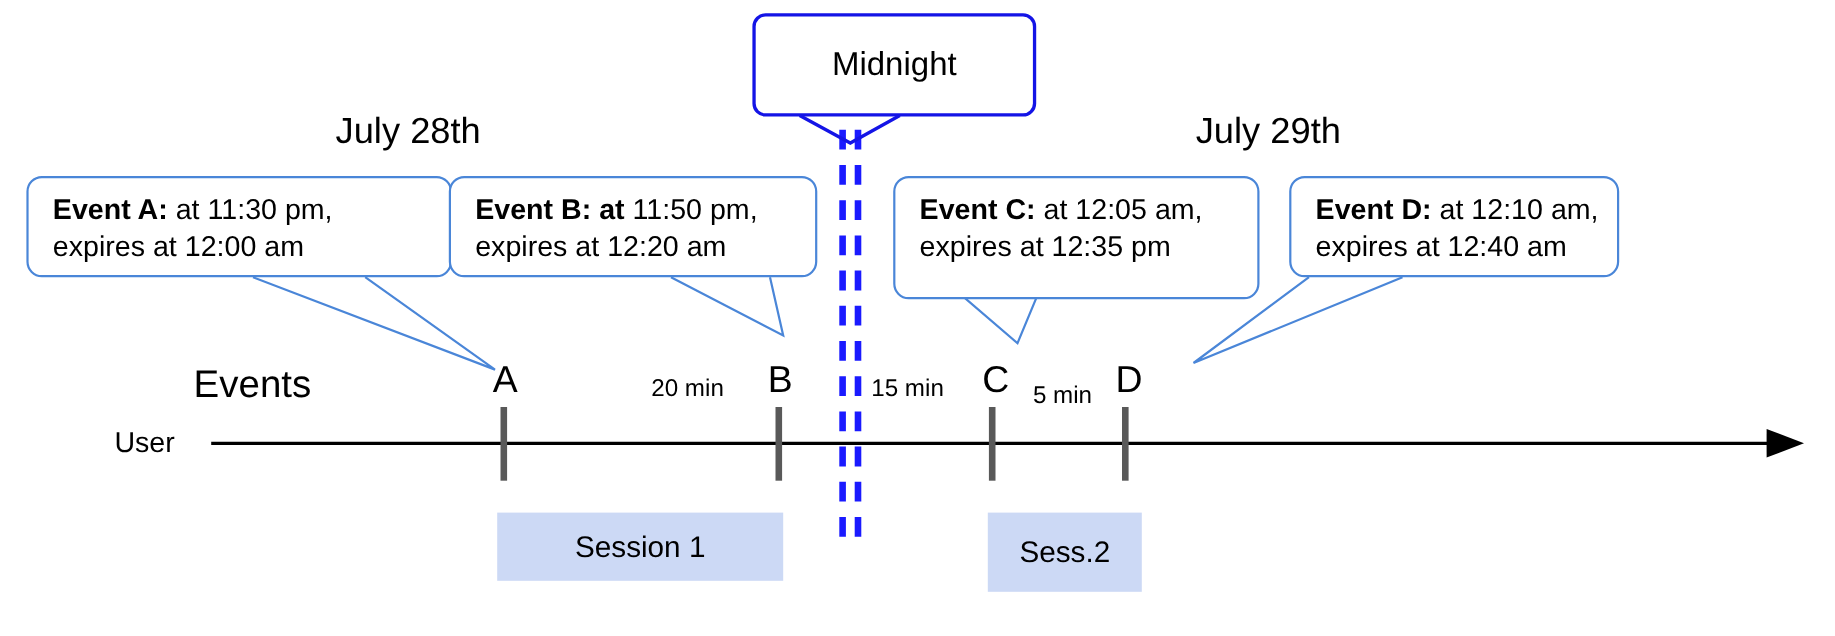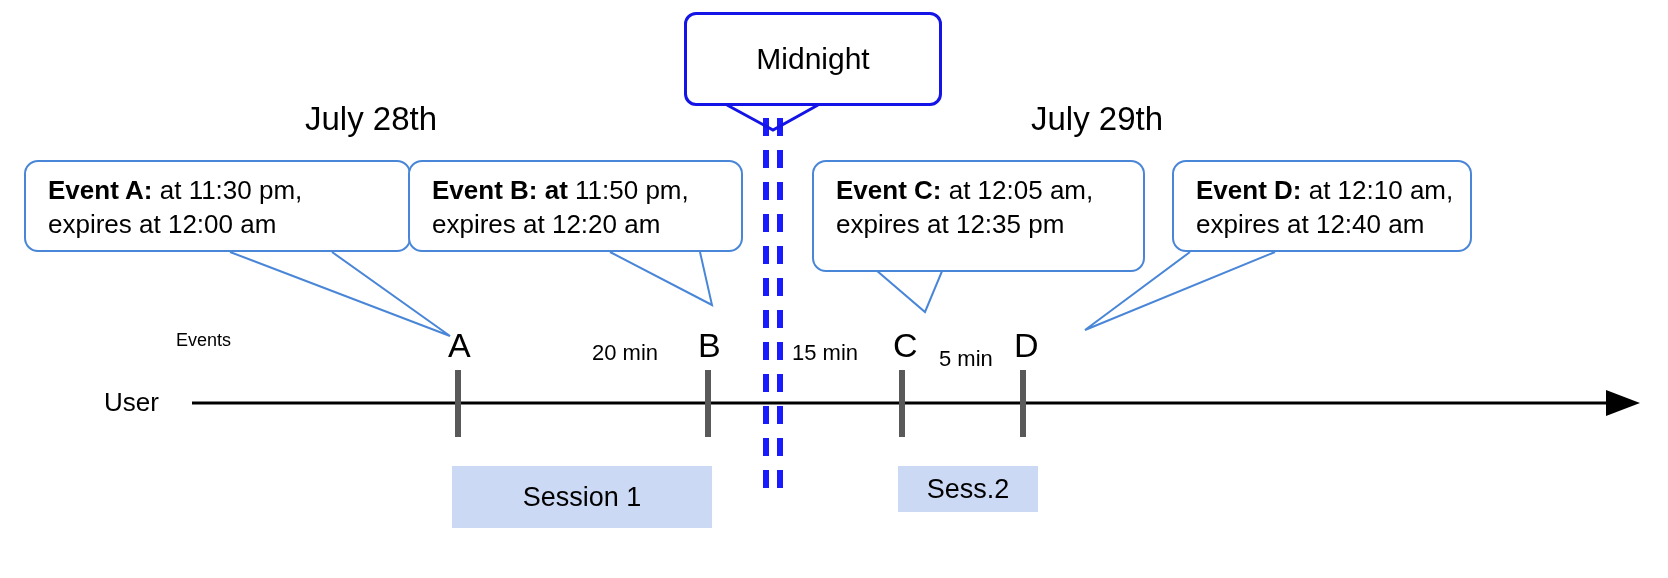--- a/index.html
+++ b/index.html
@@ -57,21 +57,21 @@
 
   
   .txt {
     position: absolute;
     color: #000000;
     white-space: nowrap;
     z-index: 3;
   }
   .date-label   { font-size: 33px; }
   .axis-label   { font-size: 26px; }
-  .events-label { font-size: 18px; }
+  .events-label { font-size: 35px; }
   .event-letter { font-size: 34px; }
   .interval     { font-size: 22px; }
 
   
   .session {
     position: absolute;
     background: #ccd9f5;
     display: flex;
     align-items: center;
     justify-content: center;
@@ -114,21 +114,21 @@
       <polyline points="855,252 925,312 950,252"></polyline>
       <polyline points="1190,252 1085,330 1275,252"></polyline>
     </g>
   </svg>
 
   <div class="midnight-bubble" style="left:684px; top:12px; width:258px; height:94px;">
     <span>Midnight</span>
   </div>
 
   <div class="txt date-label" style="left:305px; top:100px;">July 28th</div>
-  <div class="txt date-label" style="left:1031px; top:100px;">July 29th</div>
+  <div class="txt date-label" style="left:1087px; top:100px;">July 29th</div>
 
   <div class="callout" style="left:24px; top:160px; width:387px; height:92px;">
     <div>
       <b>Event A:</b><span> at 11:30 pm,</span>
     </div>
     <div>expires at 12:00 am</div>
   </div>
 
   <div class="callout" style="left:408px; top:160px; width:335px; height:92px;">
     <div>
@@ -159,17 +159,17 @@
   <div class="txt event-letter" style="left:893px; top:326px;">C</div>
   <div class="txt event-letter" style="left:1014px; top:326px;">D</div>
 
   <div class="txt interval" style="left:592px; top:340px;">20 min</div>
   <div class="txt interval" style="left:792px; top:340px;">15 min</div>
   <div class="txt interval" style="left:939px; top:346px;">5 min</div>
 
   <div class="session" style="left:452px; top:466px; width:260px; height:62px;">
     <span>Session 1</span>
   </div>
-  <div class="session" style="left:898px; top:466px; width:140px; height:46px;">
+  <div class="session" style="left:898px; top:466px; width:140px; height:72px;">
     <span>Sess.2</span>
   </div>
 
 </div>
 
 </body></html>

